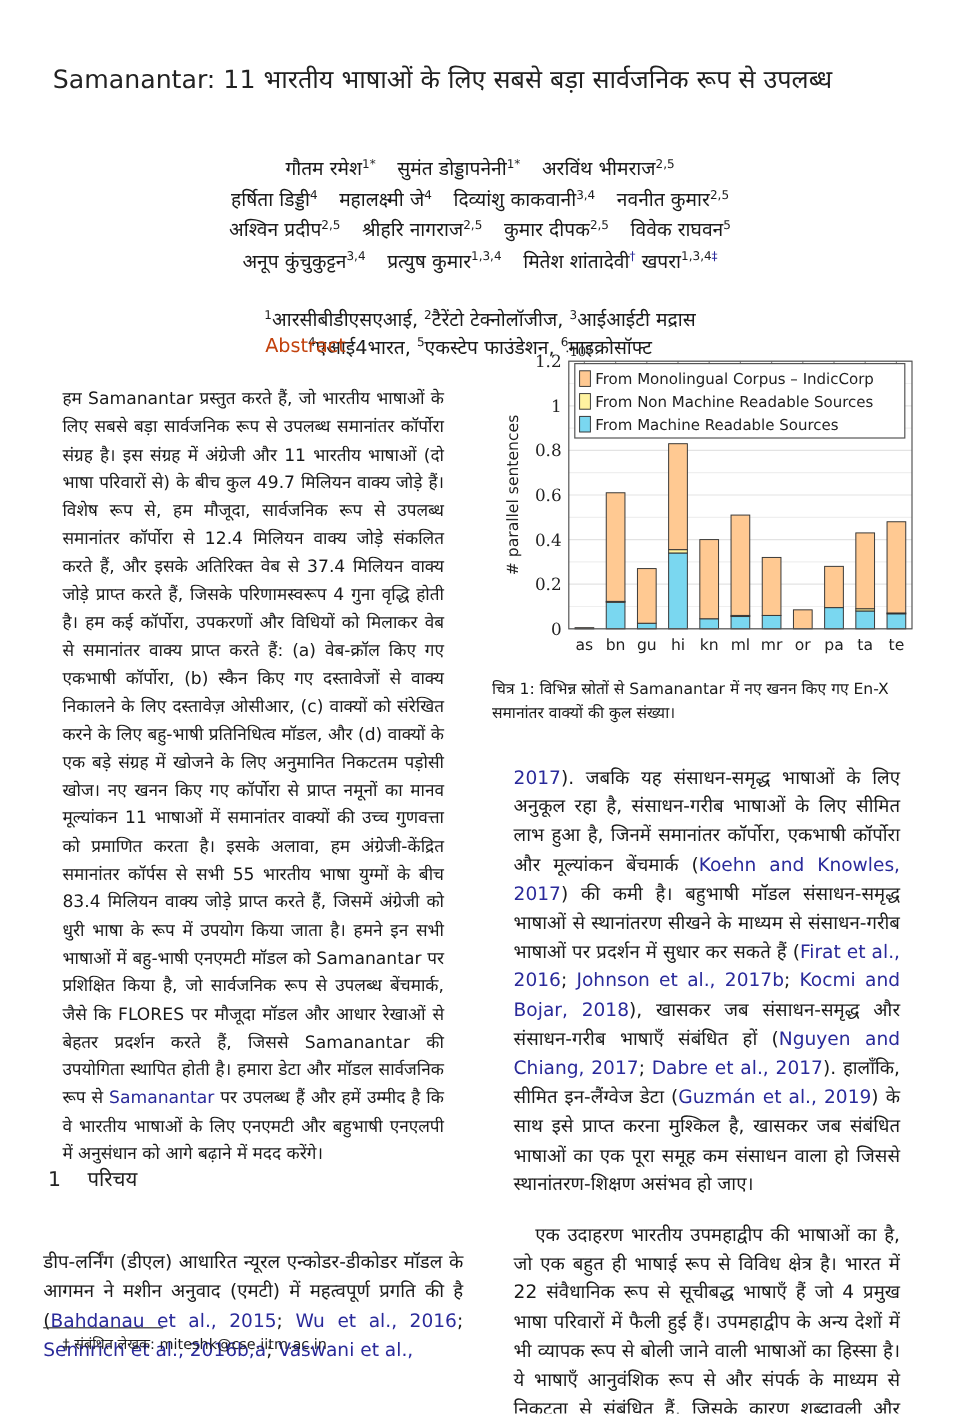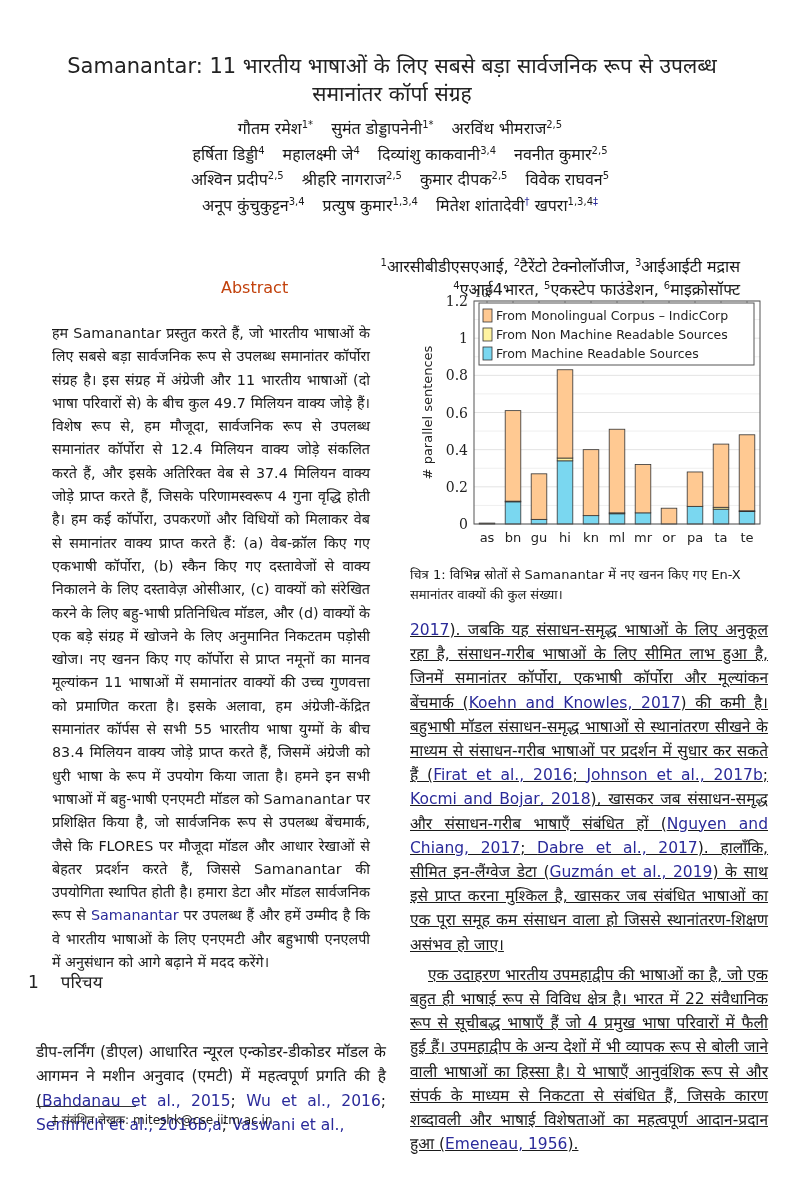--- a/index.html
+++ b/index.html
@@ -1,70 +1,69 @@
 <!DOCTYPE html>
 <html><head>
   <meta charset="utf-8">
   <style>
     html, body { margin: 0; padding: 0; background: #ffffff; }
     body {
       width: 800px; height: 1178px; position: relative; overflow: hidden;
       font-family: "DejaVu Sans", sans-serif; color: #1a1a1a;
     }
     .title {
-      position: absolute; left: 32px; top: 52px; width: 720px;
-      text-align: center; font-size: 21px; line-height: 28px; color: #222;
+      position: absolute; left: 44px; top: 52px; width: 720px;
+      font-size: 21px; line-height: 28px; color: #222;
       font-family: "DejaVu Sans", sans-serif;
     }
     .authors {
-      position: absolute; left: 60px; top: 116px; width: 680px;
+      position: absolute; left: 60px; top: 128px; width: 680px;
       text-align: center; font-size: 16px; line-height: 25.5px;
     }
     .authors .row { white-space: nowrap; }
     .authors .name { margin: 0 9px; }
     sup { font-size: 10px; line-height: 0; }
     sup.blue { color: #2a2a9a; }
-    .affil { position: absolute; left: 60px; top: 255px; width: 680px; text-align: right; font-size: 16px; line-height: 23px; }
+    .affil { position: absolute; left: 60px; top: 255px; width: 680px; text-align: center; font-size: 16px; line-height: 23px; }
     .abstract-heading { position: absolute; left: 177px; top: 278px; font-size: 16px; color:#c2410c;margin-left:44px; }
     .col-left {
       position: absolute; left: 36px; top: 306px; width: 350px;
       font-size: 14.3px; line-height: 23.3px; text-align: justify;
     }
     .col-left p { margin: 16px; }
     .section {
-      position: absolute; left: 28px; top: 970px; font-size: 17px; color:#222;
+      position: absolute; left: 40px; top: 970px; font-size: 17px; color:#222;
     }
     .section .num { margin-right: 22px; }
     .intro {
       position: absolute; left: 36px; top: 1002px; width: 350px;
       font-size: 15.5px; line-height: 24.3px; text-align: justify; margin-top: 38px;
     }
     .link { color: #2a2a9a; }
     .fn-rule { position: absolute; left: 36px; top: 1106px; width: 100px; border-top: 1px solid #333; }
     .footnotes { position: absolute; left: 52px; top: 1110px; font-size: 12px; line-height: 20px; }
     .chart-wrap { position: absolute; left: 405px; top: 285px; width: 385px; height: 270px; }
     .caption {
       position: absolute; left: 410px; top: 565px; width: 355px;
       font-size: 13px; line-height: 20px;
     }
     .col-right {
       position: absolute; left: 410px; top: 618px; width: 358px;
       font-size: 15.5px; line-height: 24.2px; text-align: justify;
     }
-    .col-right p { margin: 0; text-decoration: underline; }
+    .col-right p { margin: 18px; }
     .col-right p.indent { text-indent: 18px; margin-top: 6px; }
     svg text { font-family: "DejaVu Sans", sans-serif; }
     .serif { font-family: "DejaVu Serif", serif; }
   </style>
 </head>
 <body>
 
 <div class="title">
   <div>Samanantar: 11 भारतीय भाषाओं के लिए सबसे बड़ा सार्वजनिक रूप से उपलब्ध</div>
-  <div>समानांतर कॉर्पा संग्रह</div>
 </div>
 
 <div class="authors" id="authors">
     <div class="row"><span class="name"><span>गौतम रमेश</span><sup>1*</sup></span><span class="name"><span>सुमंत डोड्डापनेनी</span><sup>1*</sup></span><span class="name"><span>अरविंथ भीमराज</span><sup>2,5</sup></span></div>
     <div class="row"><span class="name"><span>हर्षिता डिड्डी</span><sup>4</sup></span><span class="name"><span>महालक्ष्मी जे</span><sup>4</sup></span><span class="name"><span>दिव्यांशु काकवानी</span><sup>3,4</sup></span><span class="name"><span>नवनीत कुमार</span><sup>2,5</sup></span></div>
     <div class="row"><span class="name"><span>अश्विन प्रदीप</span><sup>2,5</sup></span><span class="name"><span>श्रीहरि नागराज</span><sup>2,5</sup></span><span class="name"><span>कुमार दीपक</span><sup>2,5</sup></span><span class="name"><span>विवेक राघवन</span><sup>5</sup></span></div>
     <div class="row"><span class="name"><span>अनूप कुंचुकुट्टन</span><sup>3,4</sup></span><span class="name"><span>प्रत्युष कुमार</span><sup>1,3,4</sup></span><span class="name"><span>मितेश शांतादेवी</span><sup class="blue">†</sup> <span>खपरा</span><sup>1,3,4</sup><sup class="blue">‡</sup></span></div>
   </div>
 
 <div class="affil">

